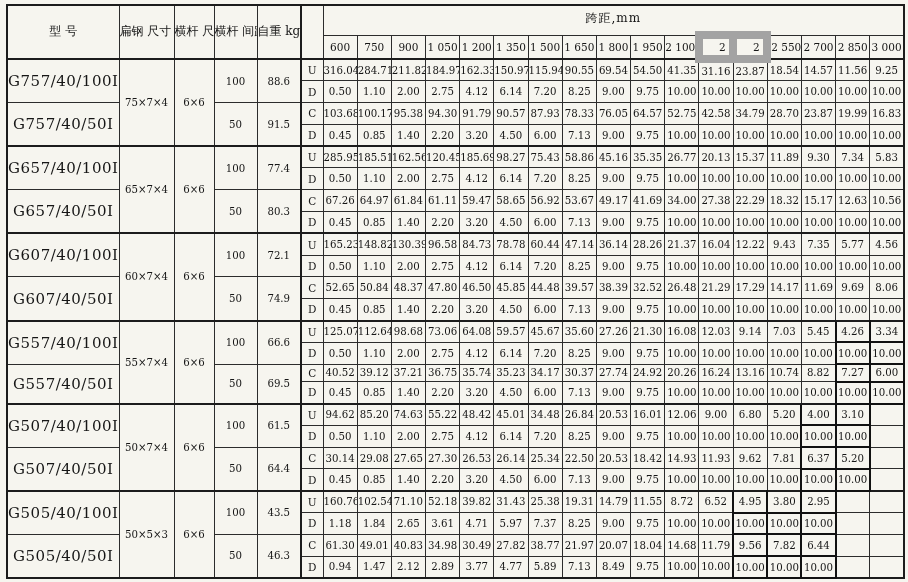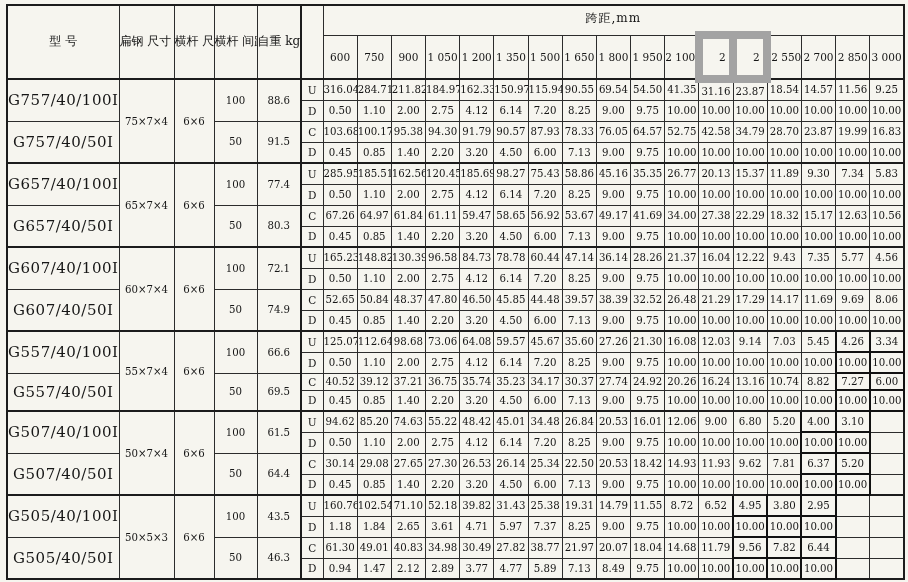--- a/index.html
+++ b/index.html
@@ -42,21 +42,21 @@
 尺寸
 mm</th>
         <th rowspan="2" class="h-cn">横杆
 间距
 mm</th>
         <th rowspan="2" class="h-cn">自重
 kg/m²</th>
         <th rowspan="2" class="sep-left"></th>
         <th colspan="17" class="h-span">跨距,mm</th>
       </tr>
-      <tr style="height:44px">
+      <tr style="height:24px">
           <th class="h-num">600</th>
           <th class="h-num">750</th>
           <th class="h-num">900</th>
           <th class="h-num">1 050</th>
           <th class="h-num">1 200</th>
           <th class="h-num">1 350</th>
           <th class="h-num">1 500</th>
           <th class="h-num">1 650</th>
           <th class="h-num">1 800</th>
           <th class="h-num">1 950</th>

